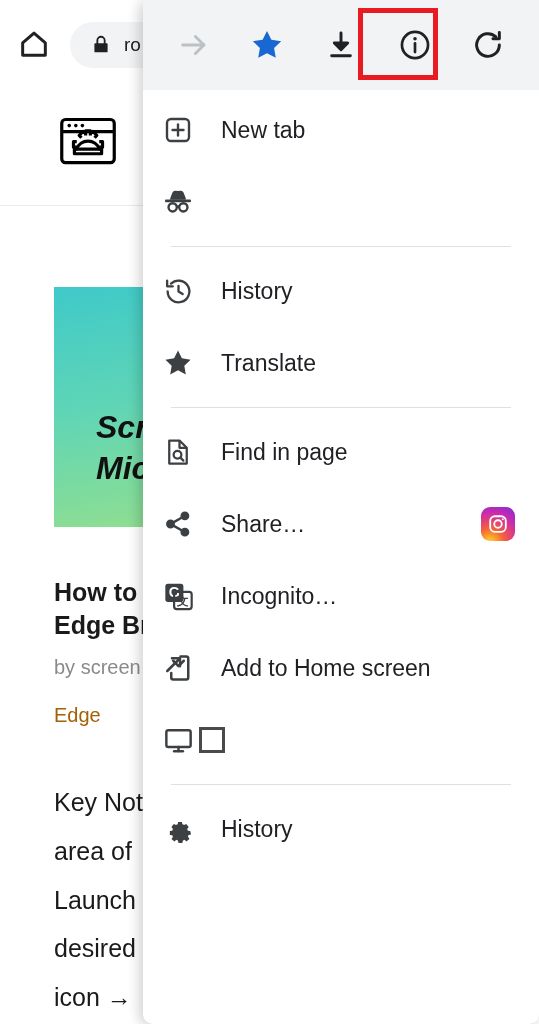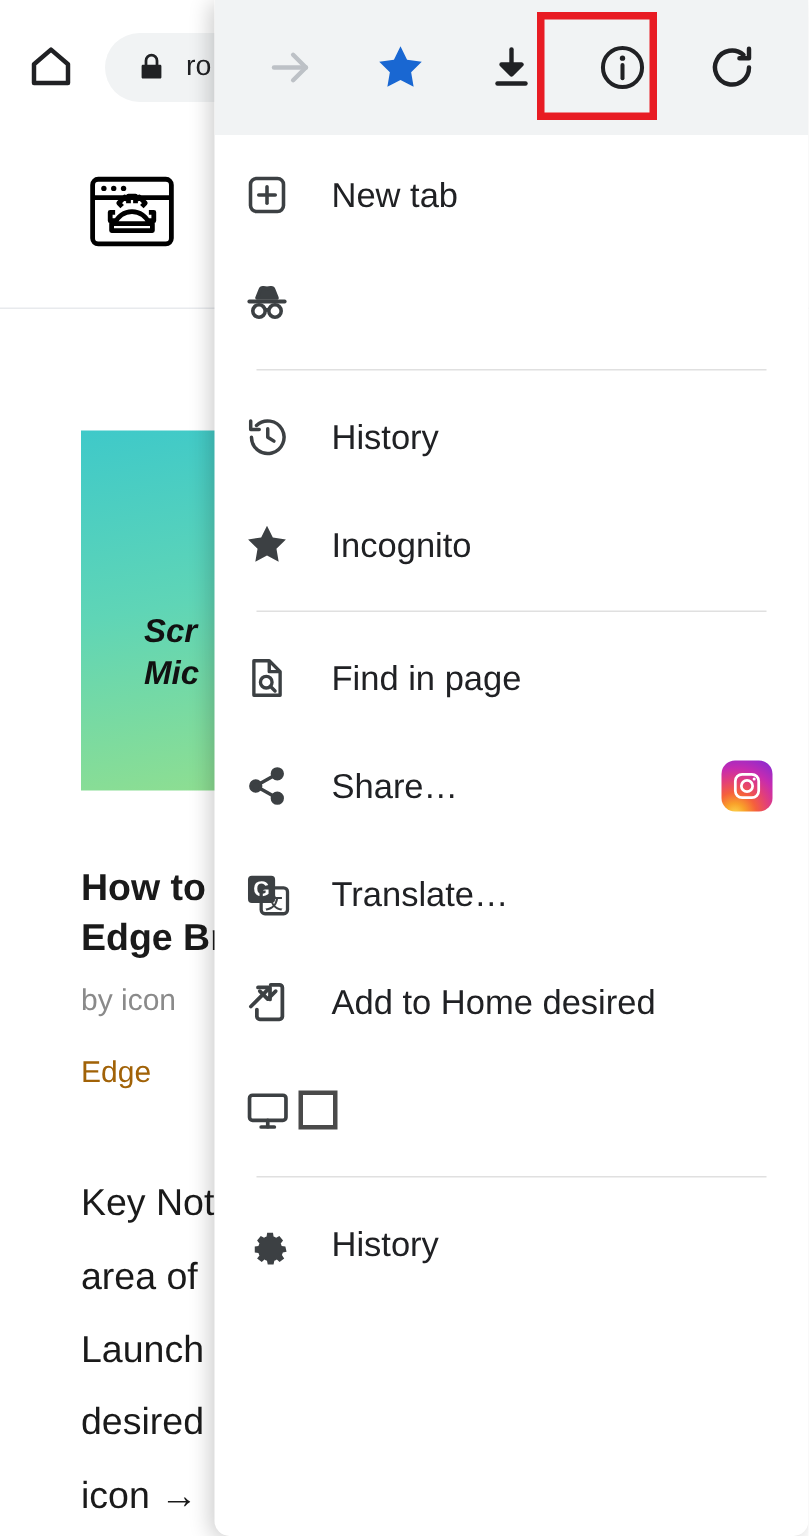--- a/index.html
+++ b/index.html
@@ -57,21 +57,21 @@
     overflow: hidden;
   }
   .hero-dot {
     position: absolute; right: 52px; top: 22px;
     width: 36px; height: 36px;
     border-radius: 50%;
     background: #ffffff;
   }
   .hero-title {
     position: absolute; left: 42px; top: 120px;
-    font-size: 22px;
+    font-size: 32px;
     font-weight: bold;
     font-style: italic;
     color: #111;
     line-height: 1.28;
     white-space: pre-line;
   }
 
   .article-title {
     position: absolute; left: 54px; top: 576px;
     width: 320px;
@@ -214,21 +214,21 @@
   </div>
 
   <div class="hero-card">
     <div class="hero-dot"></div>
     <div class="hero-title">Scr
 Mic</div>
   </div>
 
   <div class="article-title">How to T
 Edge Bro</div>
-  <div class="article-byline">by icon</div>
+  <div class="article-byline">by screen</div>
   <div class="article-category">Edge</div>
   <div class="article-body">Key Not
 area of
 Launch
 desired
 icon →</div>
 
   <div class="menu">
 
     <div class="menu-toprow">
@@ -323,21 +323,21 @@
         <span class="mi-trailing"></span>
       </div>
 
 
       <div class="menu-item">
         <span class="mi-icon">
           <svg width="32" height="32" viewBox="0 0 24 24" fill="#3c4043">
             <path d="M12 2.6l2.92 5.92 6.53.95-4.72 4.6 1.11 6.5L12 17.5l-5.84 3.07 1.11-6.5-4.72-4.6 6.53-.95z"></path>
           </svg>
         </span>
-        <span class="mi-label">Incognito</span>
+        <span class="mi-label">Translate</span>
         <span class="mi-trailing"></span>
       </div>
 
 
       <div class="menu-sep"></div>
 
       <div class="menu-item">
         <span class="mi-icon">
           <svg width="30" height="30" viewBox="0 0 24 24" fill="none" stroke="#3c4043" stroke-width="1.8" stroke-linejoin="round">
             <path d="M5 2.8h8.2L19 8.6V21.2H5z"></path>
@@ -374,34 +374,34 @@
 
       <div class="menu-item">
         <span class="mi-icon">
           <svg width="31" height="31" viewBox="0 0 24 24">
             <rect x="1.8" y="2.2" width="14" height="14" rx="2" fill="#3c4043"></rect>
             <text x="8.8" y="12.6" font-family="Liberation Sans, sans-serif" font-size="11" font-weight="bold" fill="#ffffff" text-anchor="middle">G</text>
             <rect x="8.6" y="8.4" width="13.6" height="13.4" rx="2" fill="none" stroke="#3c4043" stroke-width="1.7"></rect>
             <text x="15.4" y="18.8" font-family="Liberation Sans, sans-serif" font-size="9" font-weight="bold" fill="#3c4043" text-anchor="middle">文</text>
           </svg>
         </span>
-        <span class="mi-label">Translate…</span>
+        <span class="mi-label">Incognito…</span>
         <span class="mi-trailing"></span>
       </div>
 
       <div class="menu-item">
         <span class="mi-icon">
           <svg width="30" height="30" viewBox="0 0 24 24" fill="none" stroke="#3c4043" stroke-width="2" stroke-linecap="round" stroke-linejoin="round">
             <path d="M14 2.8h4.6c.9 0 1.6.7 1.6 1.6v15.2c0 .9-.7 1.6-1.6 1.6H8.2c-.9 0-1.6-.7-1.6-1.6V16"></path>
             <polyline points="15.4,3.2 15.4,9.2 9.4,9.2" transform="rotate(45 12.4 6.2)"></polyline>
             <line x1="3.4" y1="14.4" x2="13.2" y2="4.6"></line>
             <polyline points="7.2,4.2 13.6,4.2 13.6,10.6"></polyline>
           </svg>
         </span>
-        <span class="mi-label">Add to Home desired</span>
+        <span class="mi-label">Add to Home screen</span>
         <span class="mi-trailing"></span>
       </div>
 
       <div class="menu-item">
         <span class="mi-icon">
           <svg width="31" height="31" viewBox="0 0 24 24" fill="none" stroke="#3c4043" stroke-width="1.9" stroke-linejoin="round">
             <rect x="2.6" y="4" width="18.8" height="13" rx="1.6"></rect>
             <line x1="12" y1="17" x2="12" y2="20.2" stroke-linecap="round"></line>
             <line x1="8.6" y1="20.4" x2="15.4" y2="20.4" stroke-linecap="round"></line>
           </svg>

